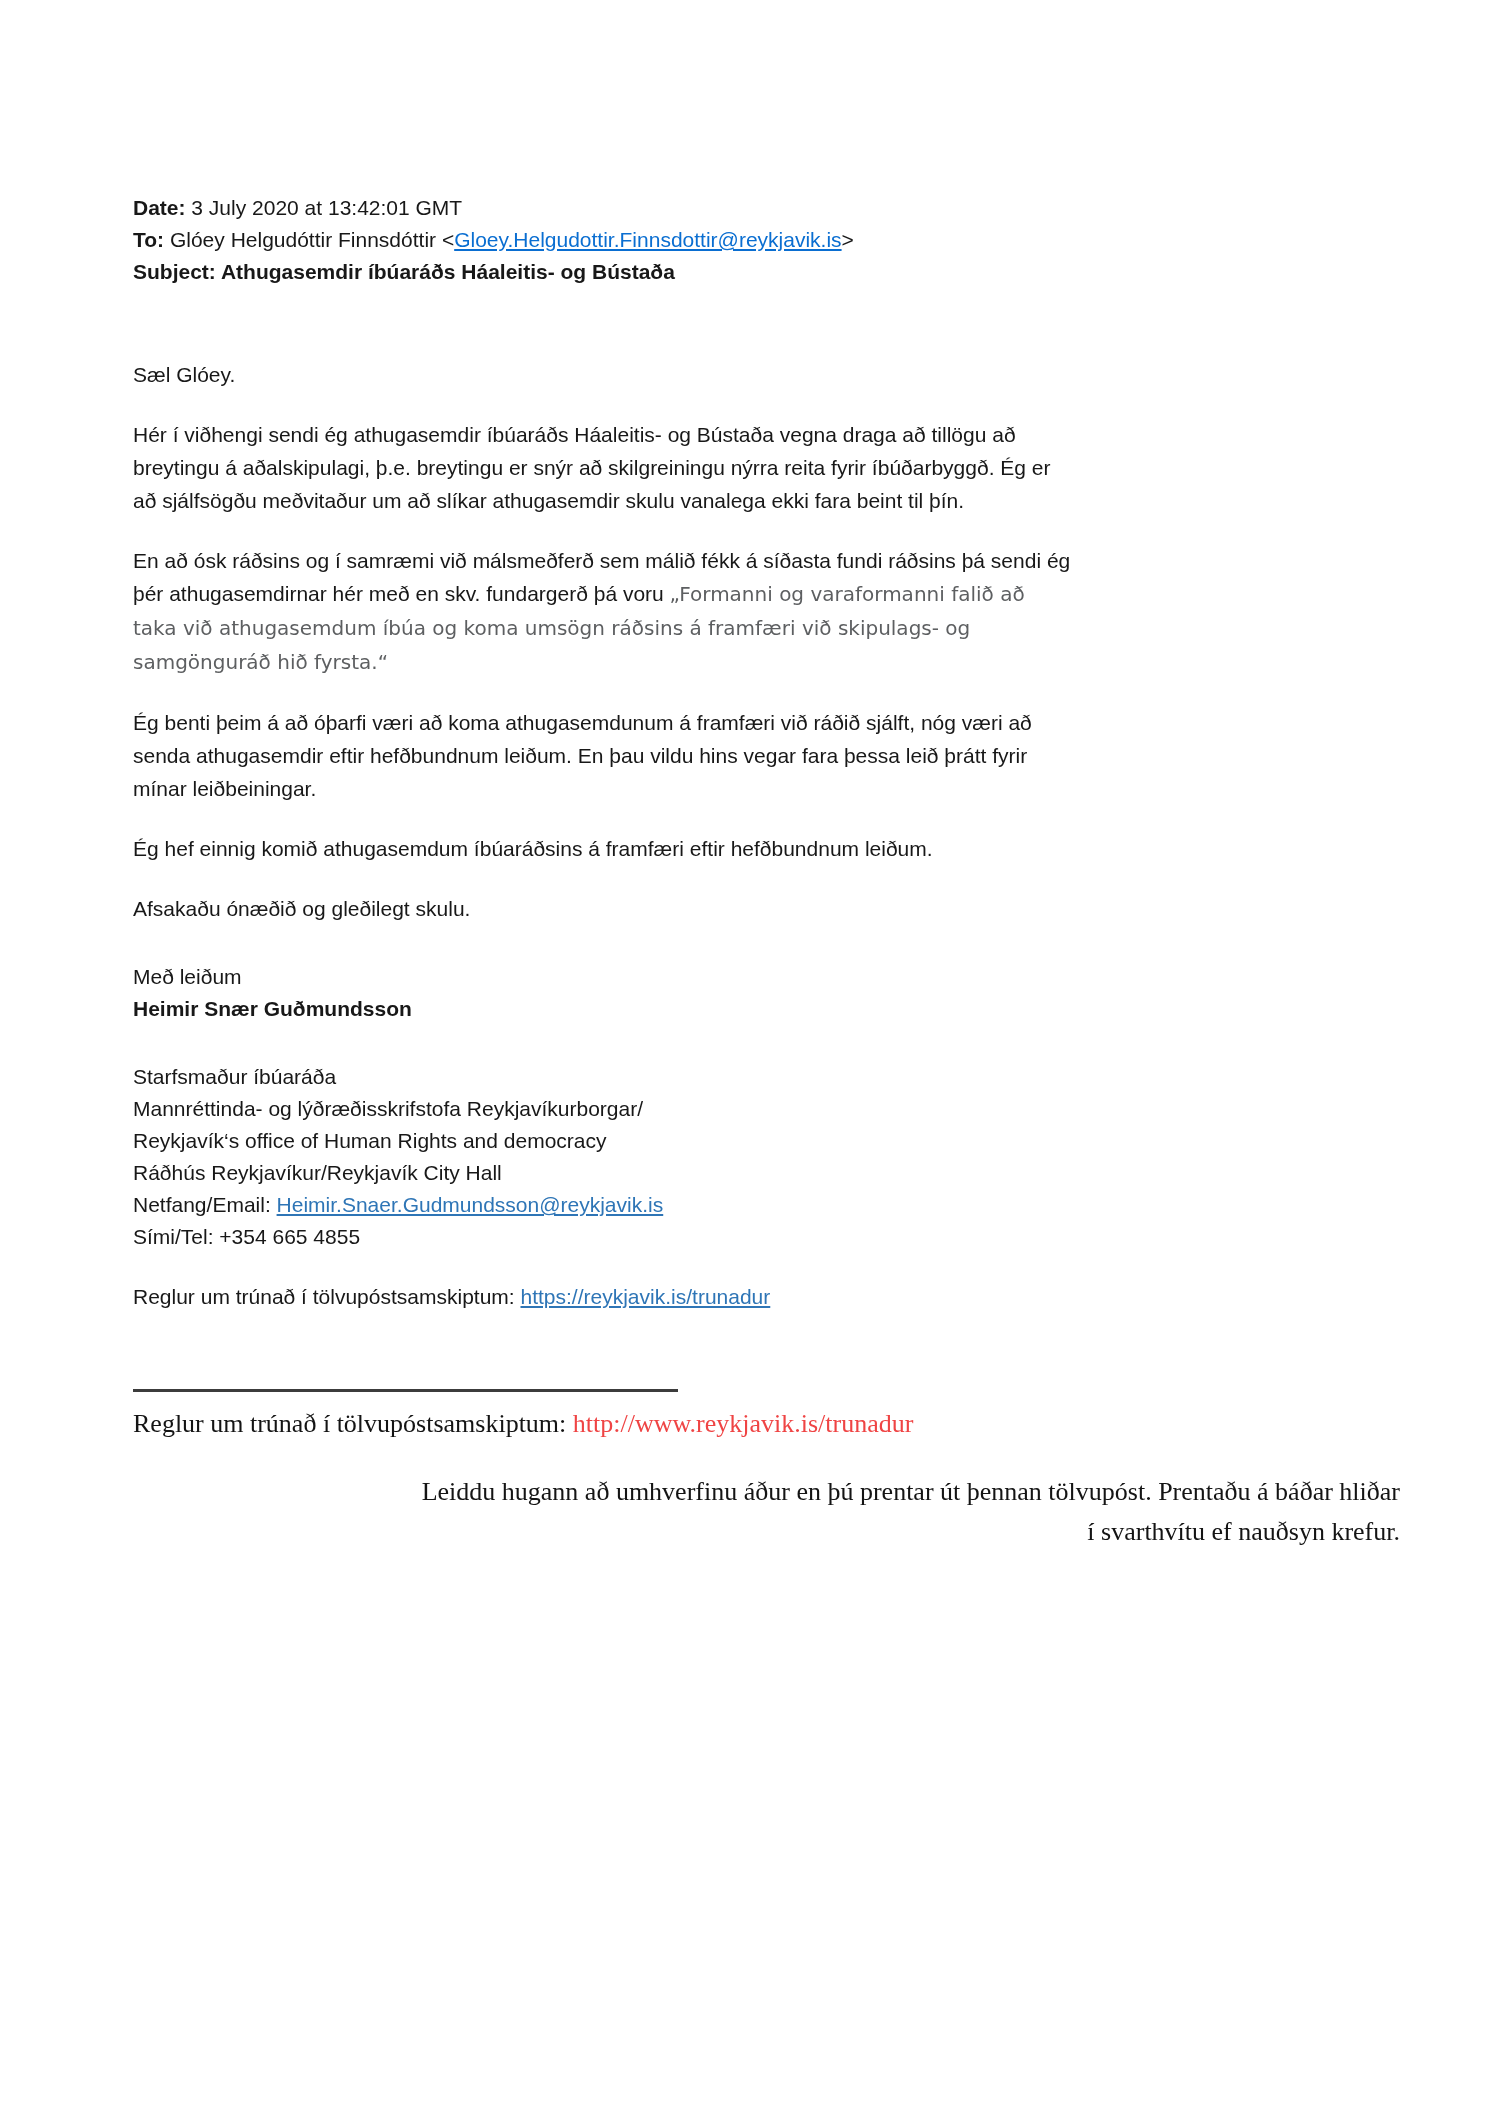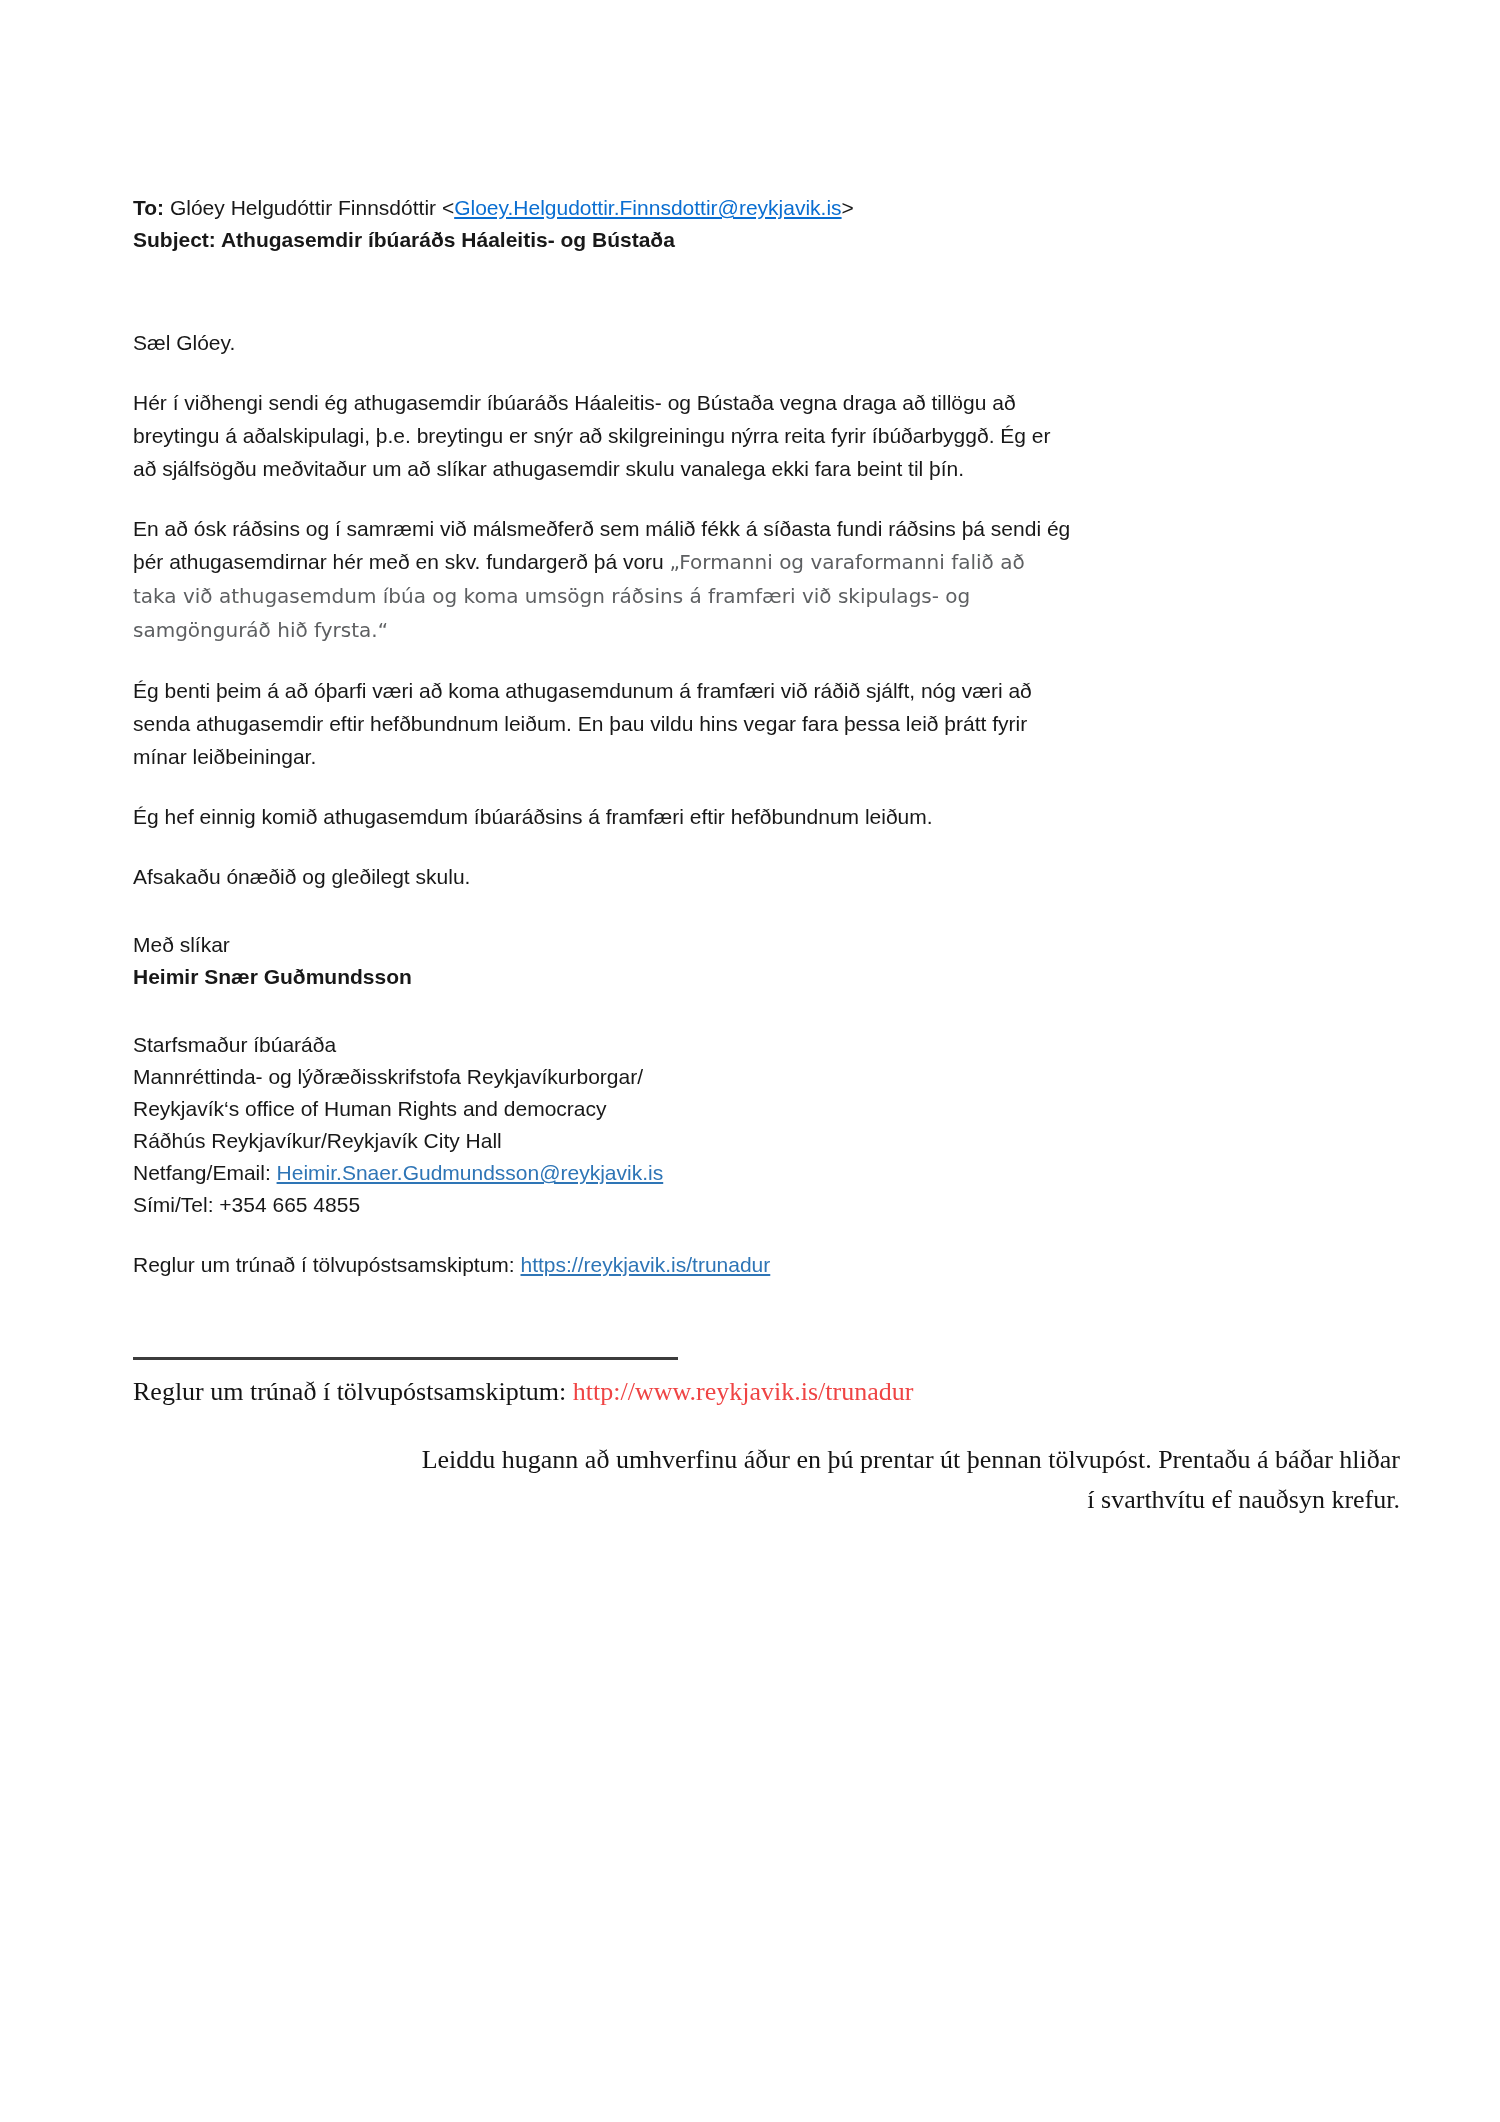--- a/index.html
+++ b/index.html
@@ -68,20 +68,22 @@
   p.serif-conf { margin: 12px 0 0 0; }
   p.serif-eco { margin: 28px 0 0 0; max-width: 1280px; text-align: right; }
 </style>
 </head>
 <body>
 
 <div class="page sans">
 
   <div class="email-headers">
 
+    <p><span class="lbl">Date:</span>
+      <span>3 July 2020 at 13:42:01 GMT</span></p>
 
     <p><span class="lbl">To:</span>
       <span>Glóey Helgudóttir Finnsdóttir </span><span>&lt;</span><a class="hdr-link">Gloey.Helgudottir.Finnsdottir@reykjavik.is</a><span>&gt;</span></p>
 
     <p class="subject-row"><span>Subject:</span>
       <span>Athugasemdir íbúaráðs Háaleitis- og Bústaða</span></p>
   </div>
 
   <div class="body-block">
 
@@ -91,21 +93,21 @@
 
     <p><span>En að ósk ráðsins og í samræmi við málsmeðferð sem málið fékk á síðasta fundi ráðsins þá sendi ég<br>þér athugasemdirnar hér með en skv. fundargerð þá voru </span><span class="quote">„Formanni og varaformanni falið að<br>taka við athugasemdum íbúa og koma umsögn ráðsins á framfæri við skipulags- og<br>samgönguráð hið fyrsta.“</span></p>
 
     <p>Ég benti þeim á að óþarfi væri að koma athugasemdunum á framfæri við ráðið sjálft, nóg væri að<br>senda athugasemdir eftir hefðbundnum leiðum. En þau vildu hins vegar fara þessa leið þrátt fyrir<br>mínar leiðbeiningar.</p>
 
     <p>Ég hef einnig komið athugasemdum íbúaráðsins á framfæri eftir hefðbundnum leiðum.</p>
 
 
     <p>Afsakaðu ónæðið og gleðilegt skulu.</p>
 
-    <p class="sig-line sig-start">Með slíkar</p>
+    <p class="sig-line sig-start">Með leiðum</p>
     <p class="sig-line" style="font-weight:bold">Heimir Snær Guðmundsson</p>
 
     <p class="sig-line sig-start">Starfsmaður íbúaráða</p>
     <p class="sig-line">Mannréttinda- og lýðræðisskrifstofa Reykjavíkurborgar/</p>
     <p class="sig-line">Reykjavík‘s office of Human Rights and democracy</p>
     <p class="sig-line">Ráðhús Reykjavíkur/Reykjavík City Hall</p>
     <p class="sig-line"><span>Netfang/Email: </span><a class="body-link">Heimir.Snaer.Gudmundsson@reykjavik.is</a></p>
     <p class="sig-line"><span>Sími/Tel: </span><span>+354 665 4855</span></p>
 
     <p><span>Reglur um trúnað í tölvupóstsamskiptum: </span><a class="body-link">https://reykjavik.is/trunadur</a></p>

